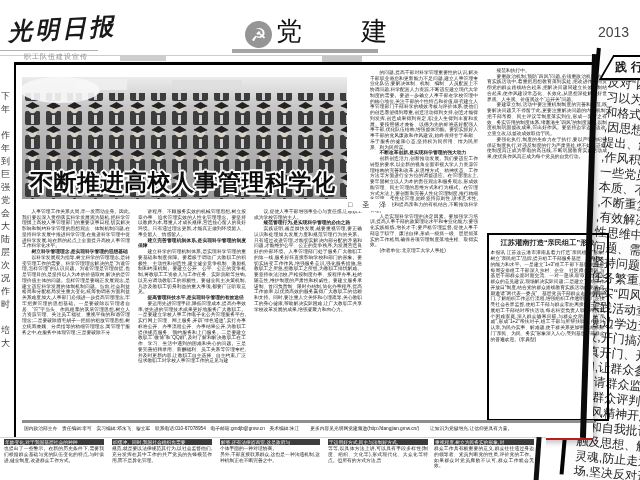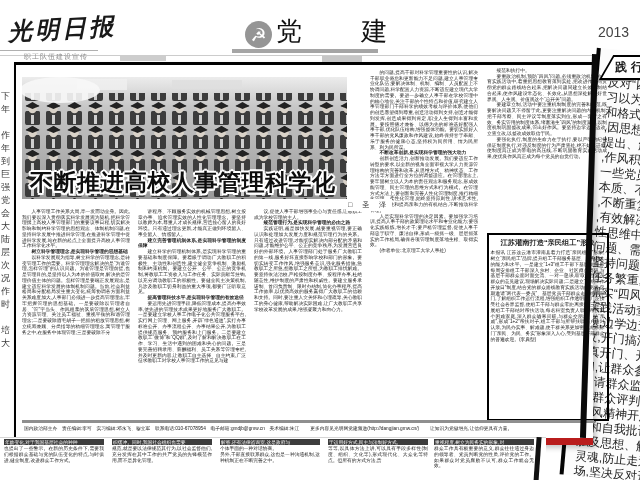--- a/index.html
+++ b/index.html
@@ -39,21 +39,21 @@
   .clip-tab{left:606px;top:55px;width:46px;height:21px;background:#fff;border:2px solid #000;
     transform:skewX(-30deg);z-index:6;display:flex;align-items:center;justify-content:center;}
   .clip-tab span{transform:skewX(30deg);font-size:12px;font-weight:700;letter-spacing:4px;}
   .tab-shadow{left:599px;top:76px;width:36px;height:5px;background:#9c9c9c;
     transform:skewX(-30deg);z-index:5;}
   .edge-bar{left:586px;top:54px;width:6px;height:384px;background:#0a0a0a;
     transform:rotate(1.8deg);z-index:4;}
 
   
   .main-page{left:14px;top:62px;width:577px;height:373px;background:#fff;
-    border-top:3px solid #000;border-left:2px solid #000;border-bottom:7px solid #b91c1c;
+    border-top:3px solid #000;border-left:2px solid #000;border-bottom:2px solid #b91c1c;
     box-shadow:3px 3px 5px rgba(0,0,0,.22);z-index:3;}
   .photo{left:6px;top:12px;width:325px;height:122px;overflow:hidden;background:#b5b5b5;}
   .headline{left:14px;top:102px;font-size:23px;font-weight:700;letter-spacing:.5px;color:#0d0d0d;
     white-space:nowrap;z-index:3;
     text-shadow:-1.5px -1.5px 0 #fff,1.5px -1.5px 0 #fff,-1.5px 1.5px 0 #fff,1.5px 1.5px 0 #fff,
       0 -2px 0 #fff,0 2px 0 #fff,-2px 0 0 #fff,2px 0 0 #fff;}
   .byline{left:330px;top:134px;font-size:7px;letter-spacing:4px;color:#222;background:#fff;
     padding:1px 2px;z-index:4;white-space:nowrap;}
 
   .news-col{position:absolute;overflow:hidden;}

